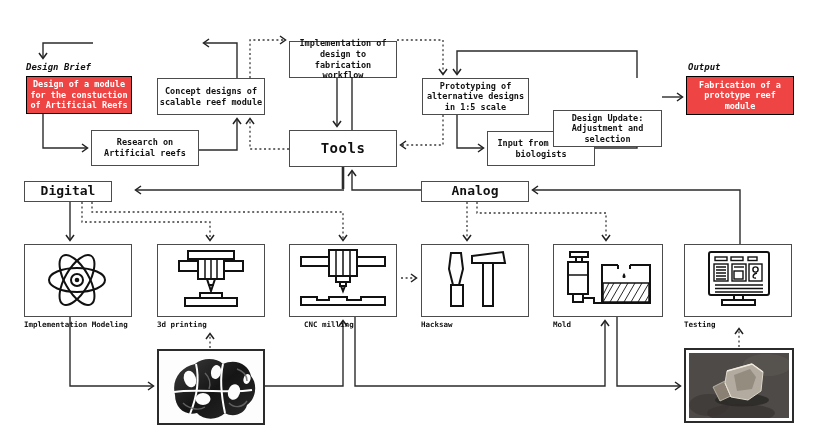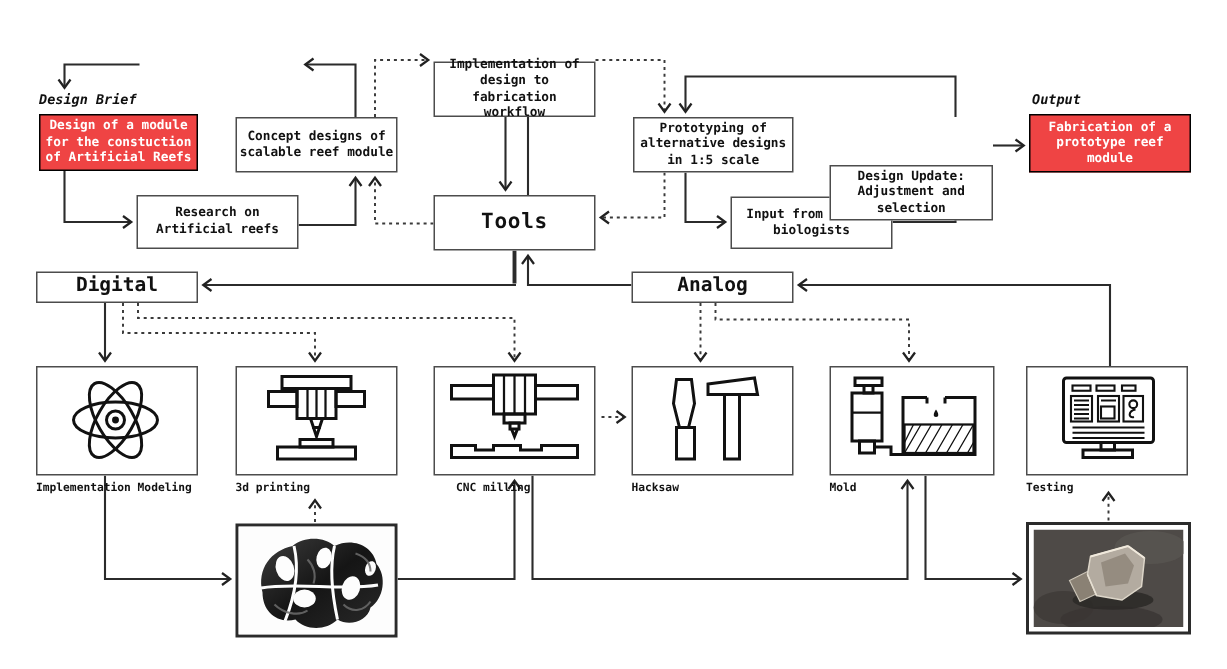--- a/index.html
+++ b/index.html
@@ -97,21 +97,21 @@
   <div class="box" style="left:553px;top:78px;width:109px;height:37px;margin-top:32px;">Design Update:
 Adjustment and
 selection</div>
 
   <div class="lbl" style="left:688px;top:62px;">Output</div>
 
   <div class="box black" style="left:686px;top:76px;width:108px;height:39px;">Fabrication of a
 prototype reef
 module</div>
 
-  <div class="box mid" style="left:24px;top:181px;width:108px;height:21px;">Digital</div>
+  <div class="box mid" style="left:24px;top:181px;width:88px;height:21px;">Digital</div>
 
   <div class="box mid" style="left:421px;top:181px;width:108px;height:21px;">Analog</div>
 
   <div class="iconbox" style="left:24px;top:244px;width:108px;height:73px;">
     <svg width="105" height="70" viewBox="0 0 105 70">
       <g fill="none" stroke="#111" stroke-width="2">
         <ellipse cx="52" cy="35" rx="12" ry="28" transform="rotate(30 52 35)"></ellipse>
         <ellipse cx="52" cy="35" rx="12" ry="28" transform="rotate(90 52 35)"></ellipse>
         <ellipse cx="52" cy="35" rx="12" ry="28" transform="rotate(150 52 35)"></ellipse>
         <circle cx="52" cy="35" r="6" fill="#fff"></circle>

